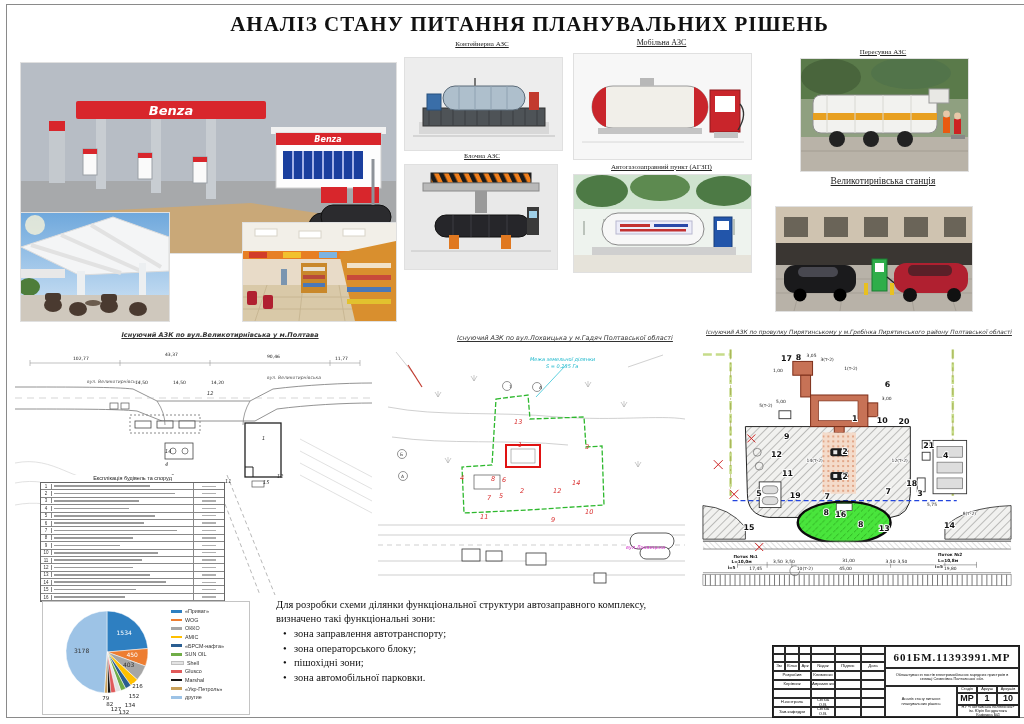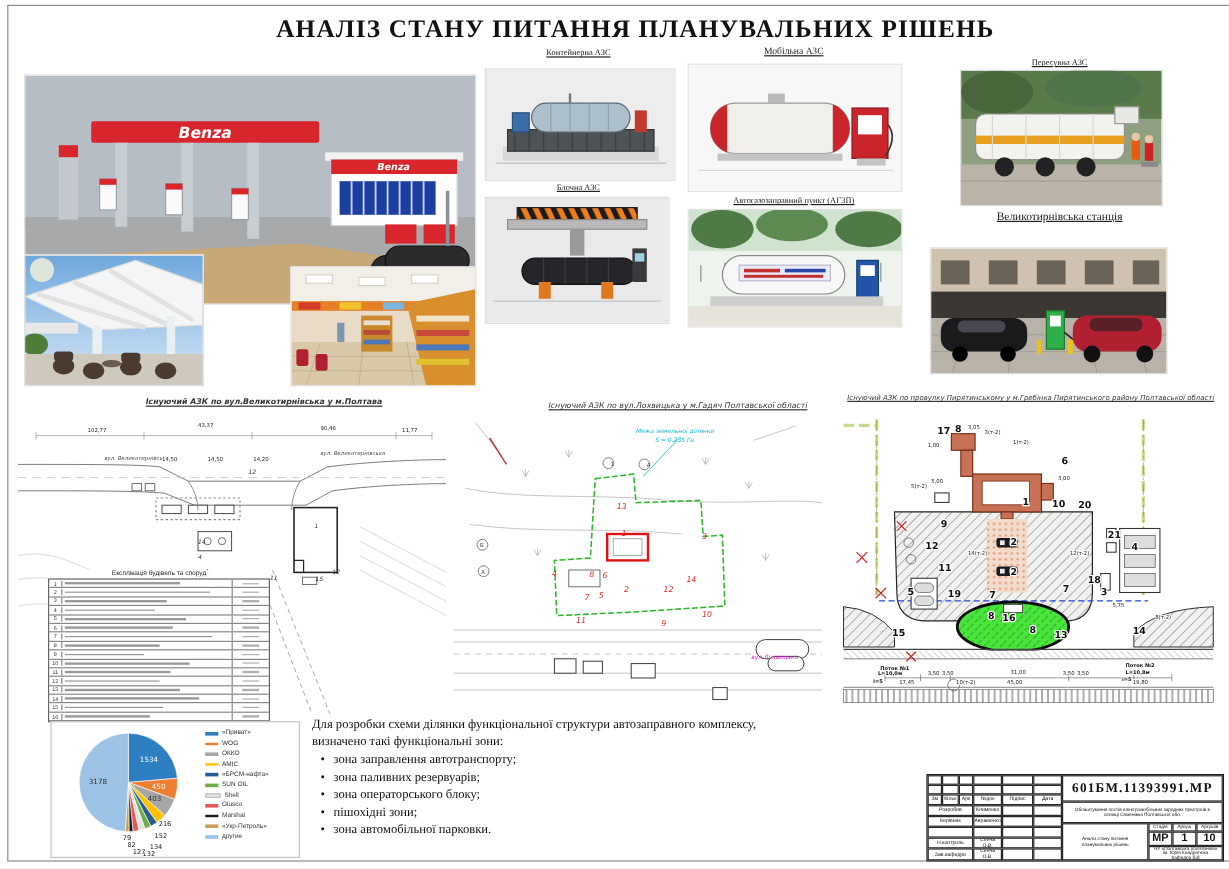--- a/index.html
+++ b/index.html
@@ -764,26 +764,25 @@
           <span class="lg-mark" style="background: rgb(200, 160, 90);"></span>
           <span class="lg-txt">«Укр-Петроль»</span>
         </div>
         <div class="lg-item">
           <span class="lg-mark" style="background: rgb(157, 195, 230);"></span>
           <span class="lg-txt">другие</span>
         </div>
       </div>
   </div>
 
-  <div class="abs" id="notes" style="left:260px;top:598px;width:424px;font-family:Liberation Serif, serif;">
+  <div class="abs" id="notes" style="left:276px;top:598px;width:424px;font-family:Liberation Serif, serif;">
     <div>Для розробки схеми ділянки функціональної структури автозаправного комплексу,</div>
     <div>визначено такі функціональні зони:</div>
     <ul id="bullets">
         <li>зона заправлення автотранспорту;</li>
-        <li>зона паливних резервуарів;</li>
         <li>зона операторського блоку;</li>
         <li>пішохідні зони;</li>
         <li>зона автомобільної парковки.</li>
       </ul>
   </div>
 
   <div class="abs" id="stamp" style="left:772px;top:645px;width:246px;height:71px;">
 
     <div class="sc" style="left:0;top:0;width:12px;height:8px;"></div>
       <div class="sc" style="left:12px;top:0;width:14px;height:8px;"></div>

